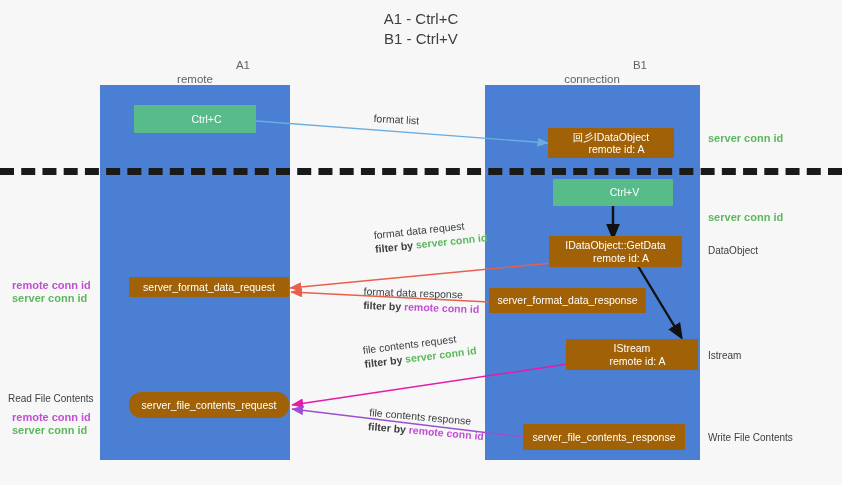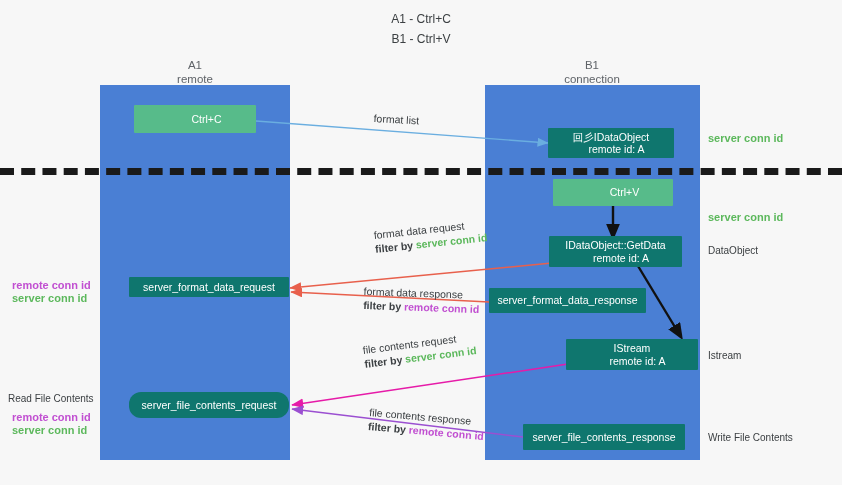--- a/index.html
+++ b/index.html
@@ -11,29 +11,29 @@
     overflow:hidden;
     color:#3c4043;
   }
   #stage{position:absolute;left:0;top:0;width:842px;height:485px;}
   .abs{position:absolute;}
 
   
   .title{
     left:0;top:9px;width:842px;
     text-align:center;
-    font-size:12px;line-height:20px;
+    font-size:15px;line-height:20px;
     color:#3c4043;
   }
 
   
   .lane-head{
     text-align:center;font-size:11.5px;line-height:14px;color:#5f6368;
   }
-  .lane-head .l1{display:block;}
+  .lane-head .l1{display:block;text-align:right;}
   .lane-head .l2{display:block;}
 
   
   .lane{
     background:#4a7fd4;
   }
   #laneA{left:100px;top:85px;width:190px;height:375px;}
   #laneB{left:485px;top:85px;width:215px;height:375px;}
 
   
@@ -46,21 +46,21 @@
   .node{
     box-sizing:border-box;
     display:flex;flex-direction:column;
     align-items:center;justify-content:center;
     color:#ffffff;
     font-size:10.5px;line-height:12.5px;
     text-align:center;
     padding:3px 6px;
     border-radius:1px;
   }
-  .node.orange{background:#0f766e;align-items:center;}
+  .node.orange{background:#a16207;align-items:center;}
   .node.green{background:#57bb8a;padding-left:29px;}
   .node .sub{font-size:10.5px;line-height:12.5px;padding-left:11px;}
 
   
   .note{font-size:11px;line-height:13.5px;}
   .green-t{color:#5cb85c;font-weight:bold;}
   .purple-t{color:#c14fd1;font-weight:bold;}
   .note-right{font-size:10px;color:#3c4043;}
 
   

